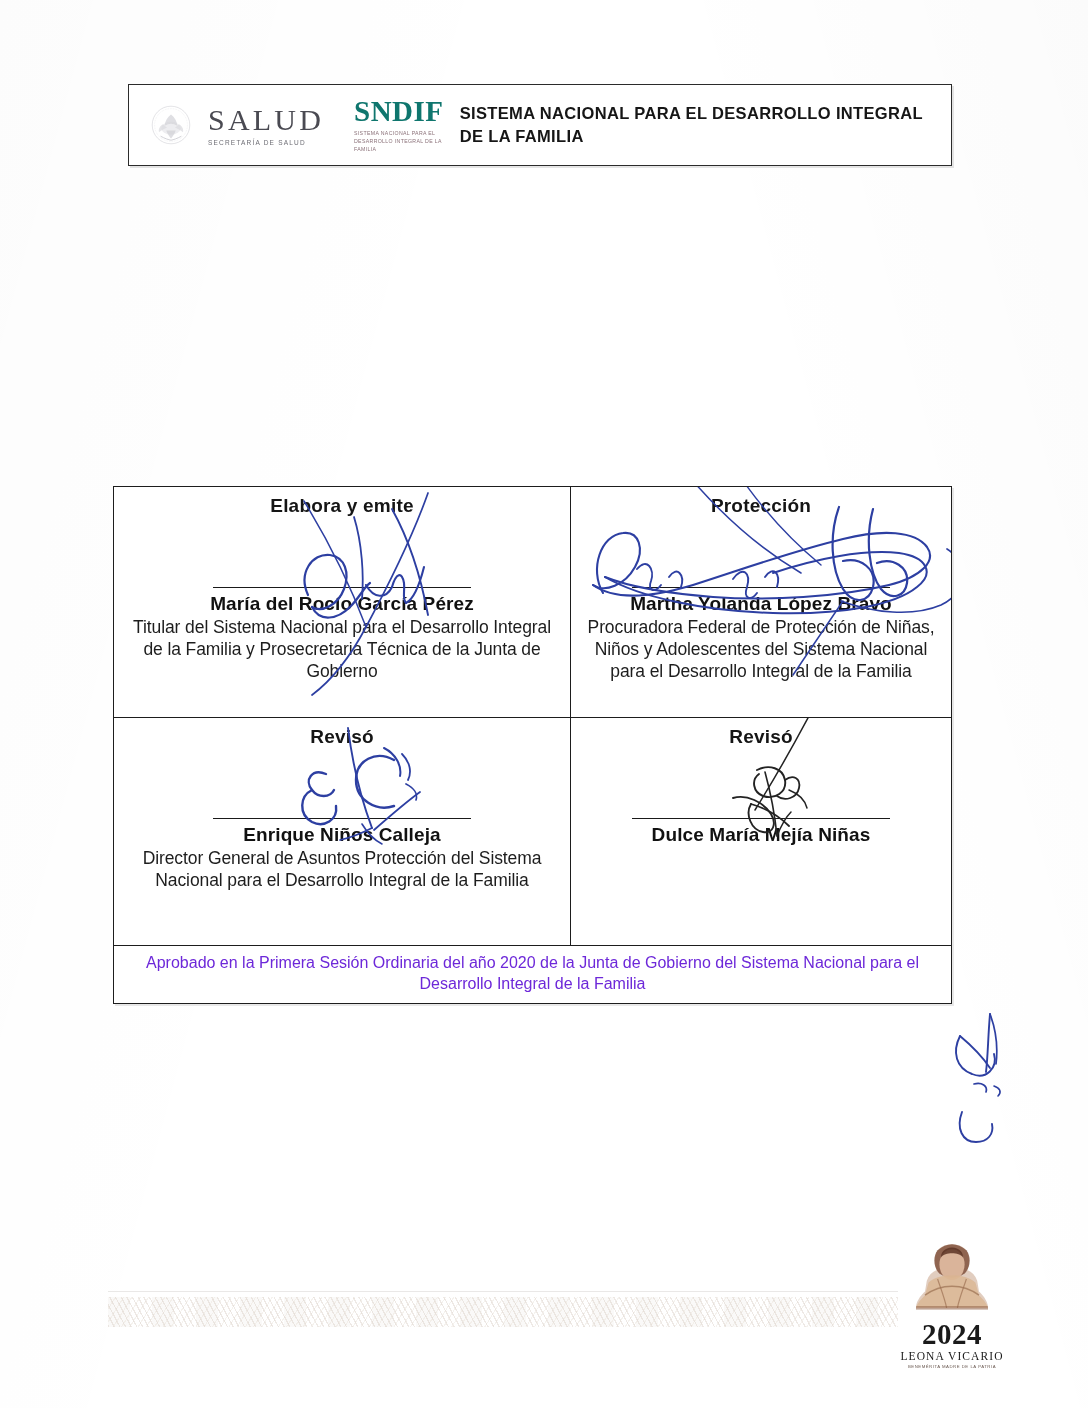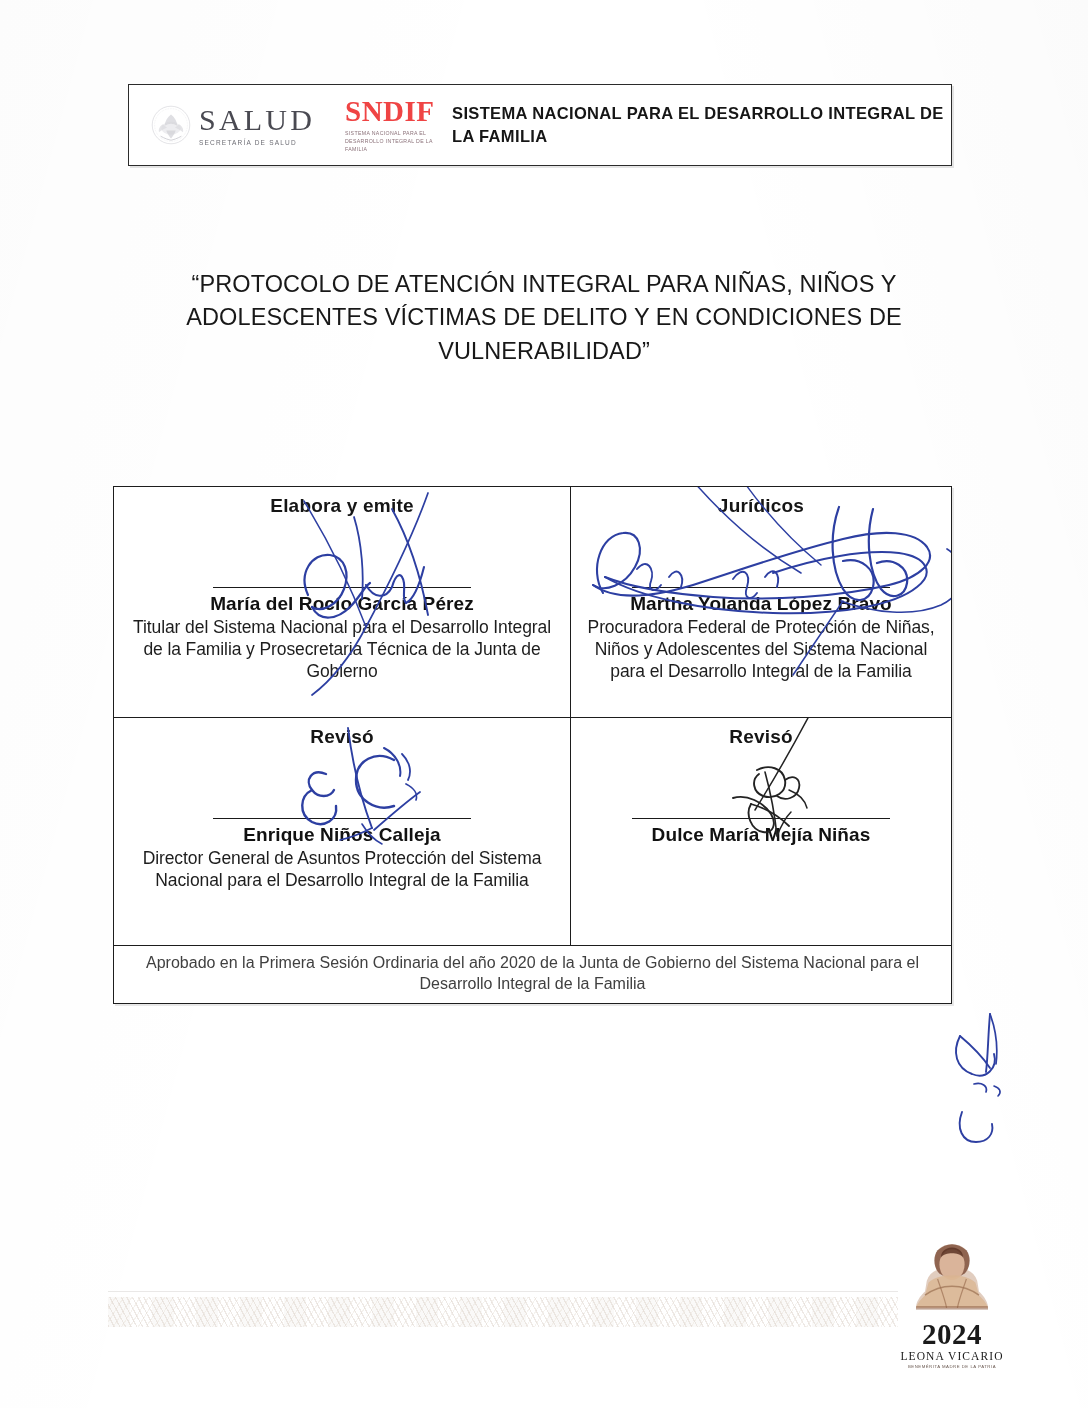--- a/index.html
+++ b/index.html
@@ -37,21 +37,21 @@
     border: 1.6px solid #2b2b2b;
     background: #fff;
     box-shadow: 2px 2px 0 rgba(0,0,0,0.10);
     display: flex;
     align-items: center;
   }
   .logo-salud {
     display: flex;
     align-items: center;
     margin-left: 22px;
-    gap: 8px;
+    gap: 17px;
   }
   .eagle {
     width: 40px;
     height: 40px;
     flex: none;
     opacity: 0.42;
   }
   .salud-words {
     display: flex;
     flex-direction: column;
@@ -75,21 +75,21 @@
     display: flex;
     flex-direction: column;
     justify-content: center;
     width: 108px;
   }
   .sndif-main {
     font-family: "Liberation Serif", serif;
     font-weight: bold;
     font-size: 29px;
     letter-spacing: 0.5px;
-    color: #ef4444;
+    color: #0f766e;
     line-height: 1;
   }
   .sndif-sub {
     font-size: 5.2px;
     line-height: 1.55;
     letter-spacing: 0.35px;
     color: #8a7078;
     margin-top: 3px;
     text-transform: uppercase;
   }
@@ -173,21 +173,21 @@
     color: #1d1d1d;
     letter-spacing: -0.1px;
   }
 
   .approval-row {
     border-top: 1.8px solid #1d1d1d;
     padding: 6px 18px 8px;
     text-align: center;
     font-size: 16px;
     line-height: 1.34;
-    color: #404040;
+    color: #6d28d9;
   }
 
   
   .ink {
     position: absolute;
     pointer-events: none;
   }
   .ink svg { display: block; overflow: visible; }
   .ink path, .ink polyline {
     fill: none;
@@ -284,21 +284,20 @@
     </div>
 
     <div class="logo-sndif">
       <div class="sndif-main">SNDIF</div>
       <div class="sndif-sub">SISTEMA NACIONAL PARA EL DESARROLLO INTEGRAL DE LA FAMILIA</div>
     </div>
 
     <div class="header-title">SISTEMA NACIONAL PARA EL DESARROLLO INTEGRAL DE LA FAMILIA</div>
   </div>
 
-  <div class="doc-title">“PROTOCOLO DE ATENCIÓN INTEGRAL PARA NIÑAS, NIÑOS Y ADOLESCENTES VÍCTIMAS DE DELITO Y EN CONDICIONES DE VULNERABILIDAD”</div>
 
   <div class="sig-table">
 
     <div class="sig-row top">
 
       <div class="sig-cell left cell-h1">
         <div class="role-label">Elabora y emite</div>
         <div class="sig-space">
           <div class="ink" style="left:118px; top:-30px;">
             <svg width="230" height="230" viewBox="0 0 230 230">
@@ -313,21 +312,21 @@
               <path d="M58 14 C80 50 102 92 120 140" stroke-width="1.5"></path>
             </svg>
           </div>
         </div>
         <div class="sig-line"></div>
         <div class="person-name">María del Rocío García Pérez</div>
         <div class="person-title">Titular del Sistema Nacional para el Desarrollo Integral de la Familia y Prosecretaria Técnica de la Junta de Gobierno</div>
       </div>
 
       <div class="sig-cell right cell-h1">
-        <div class="role-label">Jurídicos</div>
+        <div class="role-label">Protección</div>
         <div class="sig-space">
           <div class="ink" style="left:-42px; top:-44px;">
             <svg width="440" height="210" viewBox="0 0 440 210">
               <path d="M60 120 C46 96 58 62 80 60 C96 58 102 76 92 94 C82 112 62 120 50 112" stroke-width="2.1"></path>
               <path d="M50 112 C72 128 110 124 150 112 C200 96 250 78 300 66 C340 56 372 58 384 74 C394 88 378 104 346 112 C296 124 226 128 170 124 C120 120 82 112 62 104" stroke-width="2.1"></path>
               <path d="M62 104 C96 124 160 138 230 140 C300 142 352 132 374 114 C392 100 384 84 356 80 C320 76 272 86 230 100" stroke-width="2"></path>
               <path d="M94 96 C104 84 112 96 108 108 C104 118 112 120 118 112" stroke-width="1.9"></path>
               <path d="M126 104 C134 92 142 102 138 114" stroke-width="1.9"></path>
               <path d="M190 106 C200 92 208 100 204 114 C200 126 208 128 214 120" stroke-width="1.9"></path>
               <path d="M222 104 C230 92 238 100 234 114" stroke-width="1.9"></path>

